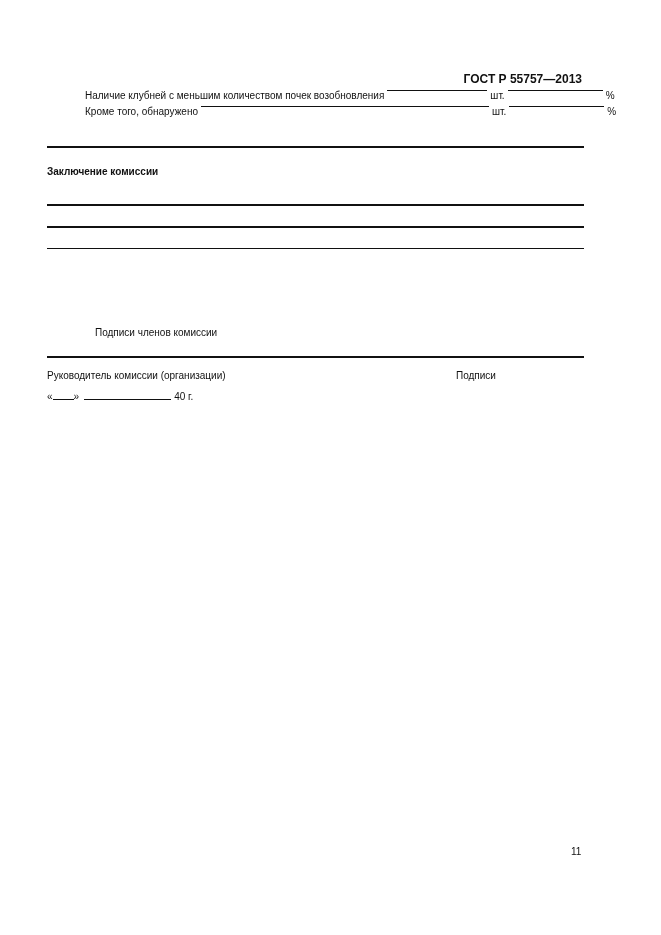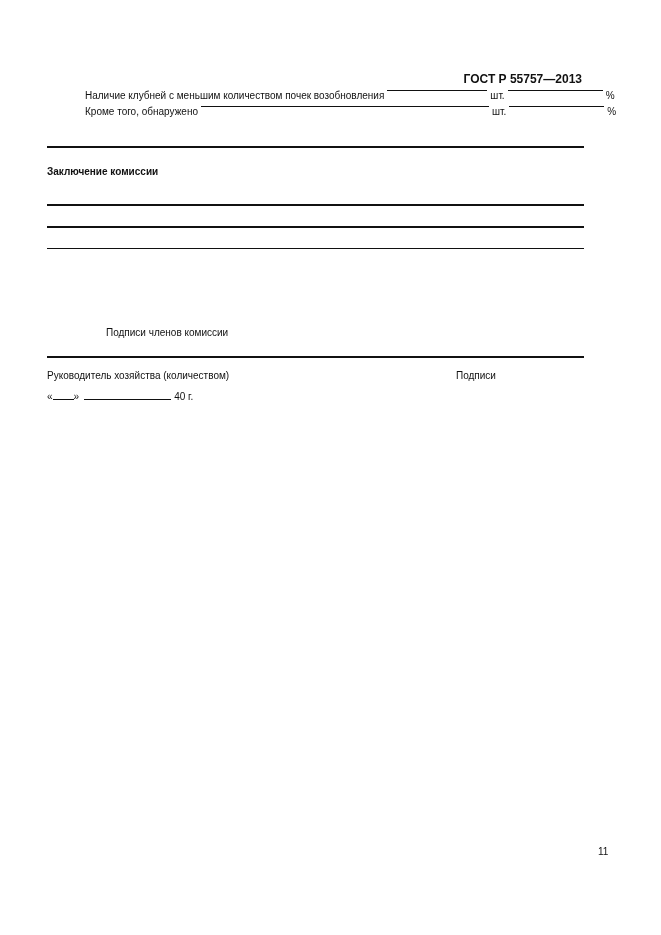--- a/index.html
+++ b/index.html
@@ -5,21 +5,21 @@
     html, body { margin: 0; padding: 0; background: #ffffff; }
     body { width: 661px; height: 935px; position: relative; overflow: hidden;
       font-family: "Liberation Sans", sans-serif; color: #111; font-size: 10px; }
     .abs { position: absolute; }
     .hdr { right: 79px; top: 72px; font-weight: bold; font-size: 12px; }
     .row { left: 47px; width: 537px; height: 14px; display: flex; align-items: flex-start; white-space: nowrap; padding-left: 38px; }
     .fill { border-bottom: 1.2px solid #111; height: 0; margin: 0 3px 2px 3px; }
     .thick { position: absolute; left: 47px; width: 537px; border-top: 2px solid #111; }
     .thin { position: absolute; left: 47px; width: 537px; border-top: 1px solid #111; }
     .center-title { left: 47px; width: 537px; text-align: left; top: 166px; font-weight: bold; }
-    .pg { left: 571px; top: 846px; font-size: 10px; margin-left: 27px; }
+    .pg { left: 571px; top: 846px; font-size: 10px; }
   </style>
 </head>
 <body>
 
 <div class="abs hdr">ГОСТ Р 55757—2013</div>
 
 <div class="abs row" style="top:90px;">
   <span>Наличие клубней с меньшим количеством почек возобновления</span>
   <span class="fill" style="width:100px;"></span>
   <span>шт.</span>
@@ -36,25 +36,25 @@
 </div>
 
 <div class="thick" style="top:146px;"></div>
 
 <div class="abs center-title">Заключение комиссии</div>
 
 <div class="thick" style="top:204px;"></div>
 <div class="thick" style="top:226px;"></div>
 <div class="thin" style="top:248px;"></div>
 
-<div class="abs" style="left:58px; top:327px;padding-left:48px;">Подписи членов комиссии</div>
+<div class="abs" style="left:47px; top:327px;padding-left:48px;">Подписи членов комиссии</div>
 
 <div class="thick" style="top:356px;"></div>
 
-<div class="abs" style="left:47px; top:370px;">Руководитель хозяйства (количеством)</div>
+<div class="abs" style="left:47px; top:370px;">Руководитель комиссии (организации)</div>
 <div class="abs" style="left:456px; top:370px;">Подписи</div>
 
 <div class="abs" style="left:47px; top:391px; display:flex; align-items:flex-end; white-space:nowrap;">
   <span>«</span>
   <span style="display:inline-block; width:21px; border-bottom:1px solid #111; margin-bottom:2px;"></span>
   <span>»</span>
   <span style="display:inline-block; width:87px; border-bottom:1px solid #111; margin:0 3px 2px 5px;"></span>
   <span>40 г.</span>
 </div>
 

